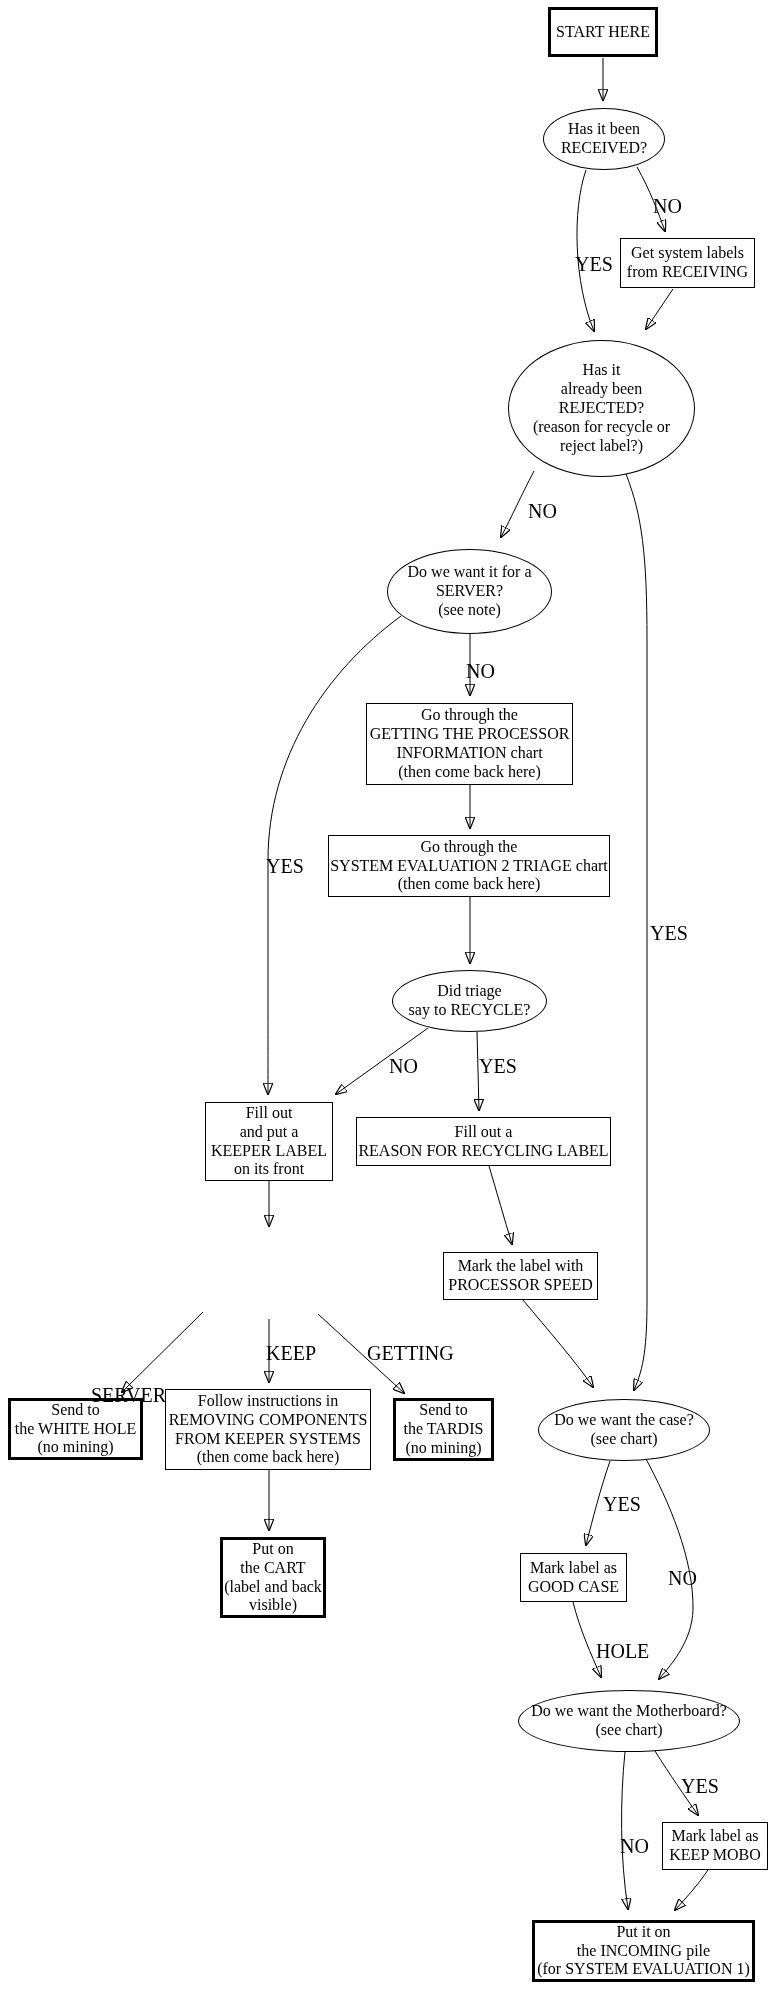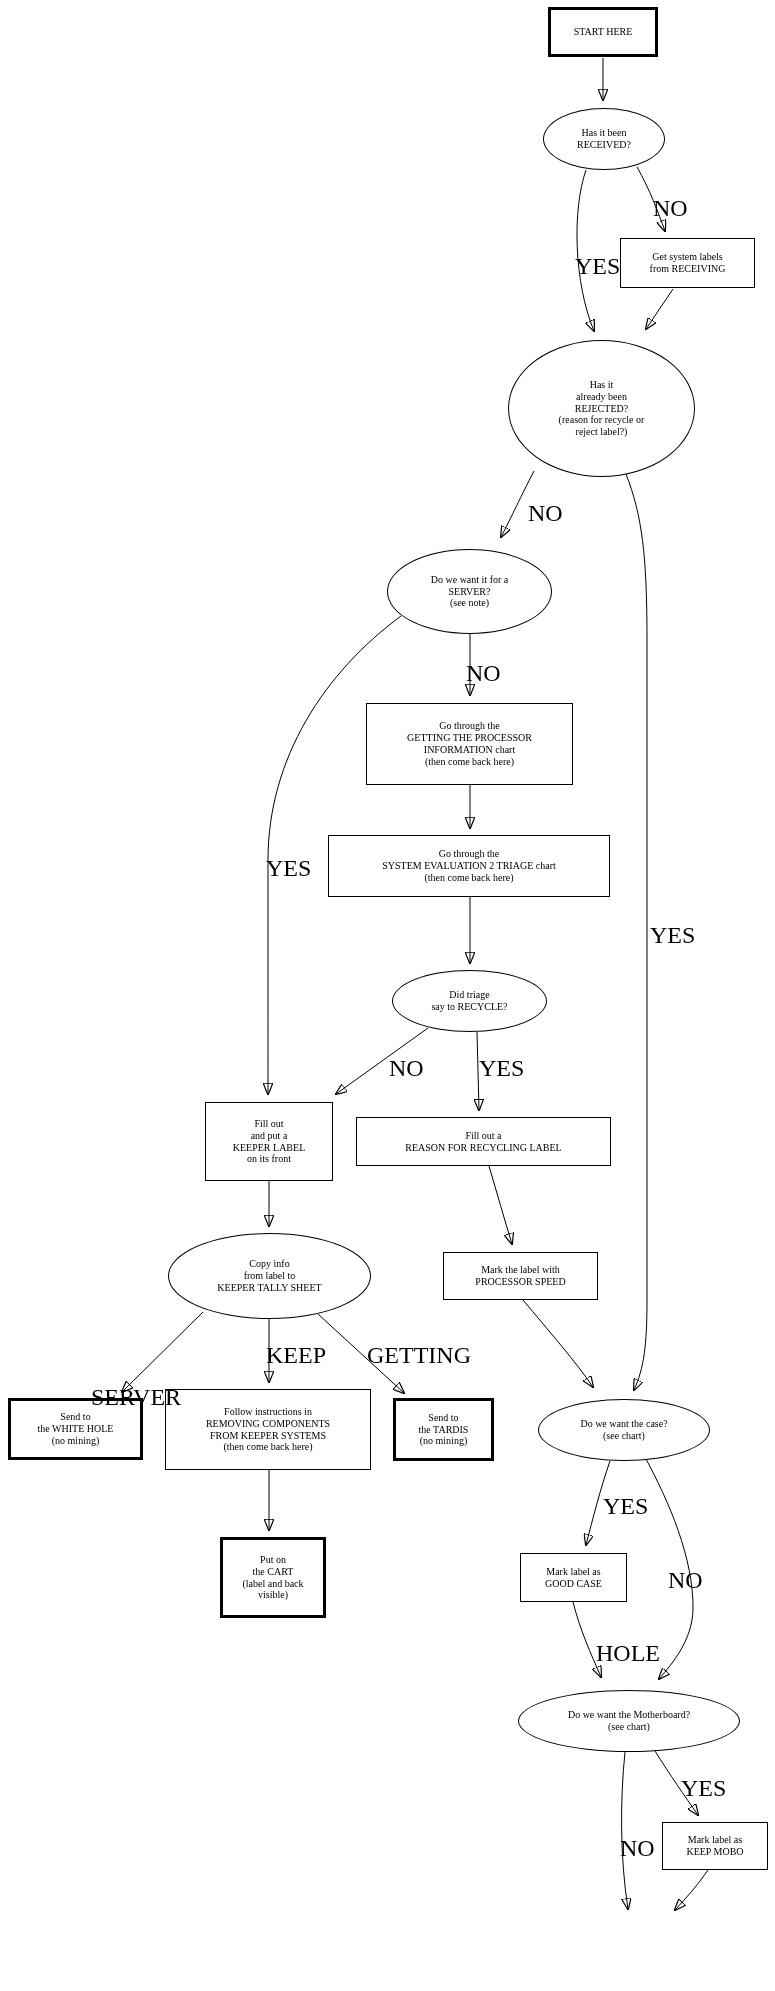--- a/index.html
+++ b/index.html
@@ -7,27 +7,27 @@
     position:relative; width:775px; height:1991px;
     font-family:"Liberation Serif", serif; color:#000; background:#fff;
     overflow:hidden;
   }
   svg.edges { position:absolute; left:0; top:0; }
   svg.edges path { stroke:#000; stroke-width:1; fill:none; }
   .node {
     position:absolute; box-sizing:border-box;
     display:flex; align-items:center; justify-content:center;
     text-align:center; white-space:pre-line;
-    font-size:10px; line-height:1.18; background:#fff;
+    font-size:16px; line-height:1.18; background:#fff;
   }
   .box  { border:1px solid #000; }
   .bold { border-width:3px; }
   .ellipse { border:1px solid #000; border-radius:50%; }
   .edge-label {
-    position:absolute; font-size:24px; line-height:1; background:transparent;
+    position:absolute; font-size:20px; line-height:1; background:transparent;
   }
 </style>
 </head>
 <body>
 
 <div class="canvas">
 
   <svg class="edges" width="775" height="1991" viewBox="0 0 775 1991">
     <defs>
       <marker id="arrow" viewBox="0 0 10 8" refX="9" refY="4" markerWidth="12" markerHeight="10" orient="auto" markerUnits="userSpaceOnUse">
@@ -92,23 +92,20 @@
 say to RECYCLE?</div>
 
   <div class="node box" style="left:205px; top:1102px; width:128px; height:79px;">Fill out
 and put a
 KEEPER LABEL
 on its front</div>
 
   <div class="node box" style="left:356px; top:1117px; width:255px; height:49px;">Fill out a
 REASON FOR RECYCLING LABEL</div>
 
-  <div class="node ellipse" style="left:168px; top:1233px; width:203px; height:86px;">Copy info
-from label to
-KEEPER TALLY SHEET</div>
 
   <div class="node box" style="left:443px; top:1252px; width:155px; height:48px;">Mark the label with
 PROCESSOR SPEED</div>
 
   <div class="node box bold" style="left:8px; top:1398px; width:135px; height:62px;">Send to
 the WHITE HOLE
 (no mining)</div>
 
   <div class="node box" style="left:165px; top:1389px; width:206px; height:81px;">Follow instructions in
 REMOVING COMPONENTS
@@ -129,20 +126,23 @@
 
   <div class="node box" style="left:520px; top:1553px; width:107px; height:49px;">Mark label as
 GOOD CASE</div>
 
   <div class="node ellipse" style="left:518px; top:1690px; width:222px; height:62px;">Do we want the Motherboard?
 (see chart)</div>
 
   <div class="node box" style="left:662px; top:1822px; width:106px; height:48px;">Mark label as
 KEEP MOBO</div>
 
+  <div class="node box bold" style="left:532px; top:1920px; width:223px; height:62px;">Put it on
+the INCOMING pile
+(for SYSTEM EVALUATION 1)</div>
 
   <div class="edge-label" style="left:653px; top:196px;">NO</div>
   <div class="edge-label" style="left:575px; top:254px;">YES</div>
   <div class="edge-label" style="left:528px; top:501px;">NO</div>
   <div class="edge-label" style="left:650px; top:923px;">YES</div>
   <div class="edge-label" style="left:466px; top:661px;">NO</div>
   <div class="edge-label" style="left:266px; top:856px;">YES</div>
   <div class="edge-label" style="left:389px; top:1056px;">NO</div>
   <div class="edge-label" style="left:479px; top:1056px;">YES</div>
   <div class="edge-label" style="left:266px; top:1343px;">KEEP</div>

